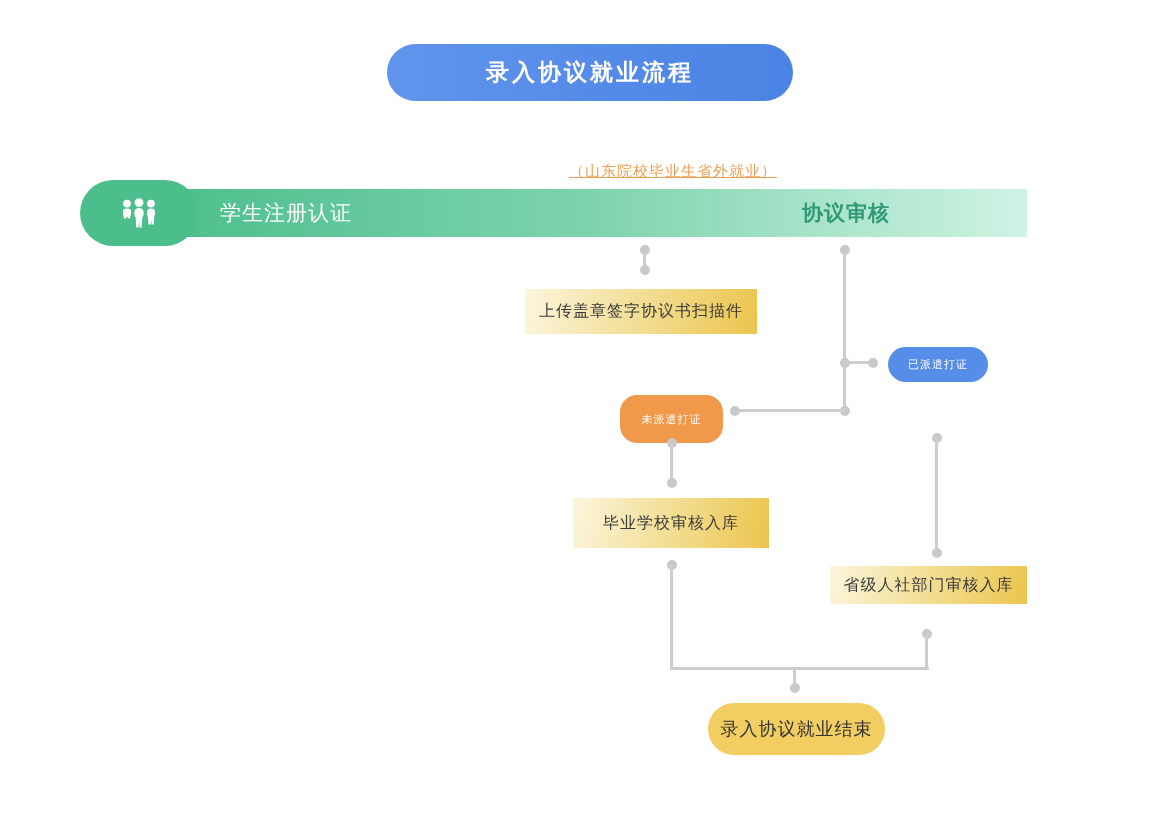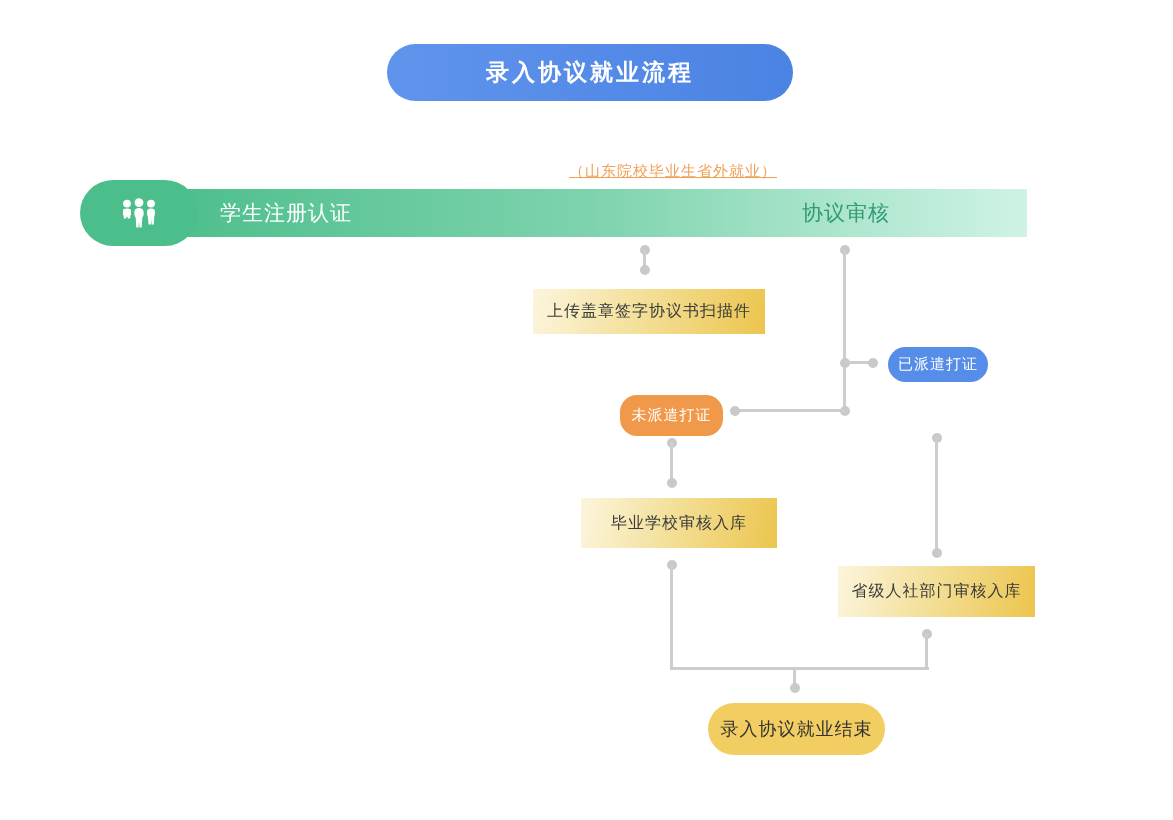--- a/index.html
+++ b/index.html
@@ -27,24 +27,24 @@
   .bar-label{
     position:absolute;top:189px;height:48px;line-height:48px;
     font-size:21px;letter-spacing:1px;white-space:nowrap;
   }
   .bar-label.white{color:#ffffff;}
   .bar-label.green{color:#2f9a74;}
   .ybox{
     position:absolute;
     background:linear-gradient(100deg,#fcf5dd 0%,#f3e09a 45%,#ecc54e 100%);
     color:#3a3a3a;font-size:16px;text-align:center;letter-spacing:1px;
-    display:flex;align-items:center;justify-content:center;white-space:nowrap;margin-left:8px;
+    display:flex;align-items:center;justify-content:center;white-space:nowrap;
   }
   .pill{
-    position:absolute;color:#ffffff;font-size:15px;text-align:center;letter-spacing:1px;
+    position:absolute;color:#ffffff;font-size:11px;text-align:center;letter-spacing:1px;
     display:flex;align-items:center;justify-content:center;white-space:nowrap;
   }
   .pill.blue{background:#568de8;border-radius:18px;}
   .pill.orange{background:#f0994b;border-radius:17px;}
   .end-pill{
     position:absolute;background:#f2cd62;border-radius:26px;
     color:#333333;font-size:18px;letter-spacing:1px;
     display:flex;align-items:center;justify-content:center;white-space:nowrap;
   }
   .dot{position:absolute;width:10px;height:10px;border-radius:50%;background:#c9c9c9;}
@@ -70,52 +70,52 @@
       <circle cx="23" cy="6.6" r="4.4"></circle>
       <rect x="18.4" y="12.0" width="9.2" height="10.4" rx="4.2"></rect>
       <path d="M19.6 20 h6.8 l-0.7 11.6 h-2.2 l-0.5 -6.4 -0.5 6.4 h-2.2 z"></path>
       <circle cx="35" cy="7.6" r="3.9"></circle>
       <rect x="31.0" y="12.6" width="8.0" height="8.2" rx="3.6"></rect>
       <path d="M31.6 19 h6.8 l-0.6 9.6 h-2.2 l-0.4 -5 -0.4 5 h-2.2 z"></path>
     </svg>
   </div>
 
   <div class="bar-label white" style="left:220px;">学生注册认证</div>
-  <div class="bar-label green" style="left:802px;">协议审核</div>
+  <div class="bar-label green" style="left:802px;font-weight:bold;">协议审核</div>
 
   <div class="dot" style="left:640px;top:245px;"></div>
   <div class="vline" style="left:643px;top:250px;height:20px;"></div>
   <div class="dot" style="left:640px;top:265px;"></div>
 
   <div class="ybox" style="left:525px;top:289px;width:232px;height:45px;">上传盖章签字协议书扫描件</div>
 
   <div class="dot" style="left:840px;top:245px;"></div>
   <div class="vline" style="left:843px;top:250px;height:161px;"></div>
   <div class="dot" style="left:840px;top:358px;"></div>
   <div class="hline" style="left:845px;top:361px;width:28px;"></div>
   <div class="dot" style="left:868px;top:358px;"></div>
   <div class="dot" style="left:840px;top:406px;"></div>
   <div class="hline" style="left:735px;top:409px;width:110px;"></div>
   <div class="dot" style="left:730px;top:406px;"></div>
 
   <div class="pill blue" style="left:888px;top:347px;width:100px;height:35px;">已派遣打证</div>
 
-  <div class="pill orange" style="left:620px;top:395px;width:103px;height:41px;">未派遣打证</div>
+  <div class="pill orange" style="left:620px;top:395px;width:103px;height:48px;">未派遣打证</div>
 
   <div class="dot" style="left:932px;top:433px;"></div>
   <div class="vline" style="left:935px;top:438px;height:115px;"></div>
   <div class="dot" style="left:932px;top:548px;"></div>
 
   <div class="dot" style="left:667px;top:438px;"></div>
   <div class="vline" style="left:670px;top:443px;height:40px;"></div>
   <div class="dot" style="left:667px;top:478px;"></div>
 
   <div class="ybox" style="left:573px;top:498px;width:196px;height:50px;">毕业学校审核入库</div>
 
-  <div class="ybox" style="left:830px;top:566px;width:197px;height:51px;text-align:center;">省级人社部门审核入库</div>
+  <div class="ybox" style="left:830px;top:566px;width:197px;height:38px;text-align:center;">省级人社部门审核入库</div>
 
   <div class="dot" style="left:667px;top:560px;"></div>
   <div class="vline" style="left:670px;top:565px;height:105px;"></div>
   <div class="dot" style="left:922px;top:629px;"></div>
   <div class="vline" style="left:925px;top:634px;height:36px;"></div>
   <div class="hline" style="left:672px;top:667px;width:257px;"></div>
   <div class="vline" style="left:793px;top:667px;height:21px;"></div>
   <div class="dot" style="left:790px;top:683px;"></div>
 
   <div class="end-pill" style="left:708px;top:703px;width:177px;height:52px;">录入协议就业结束</div>

